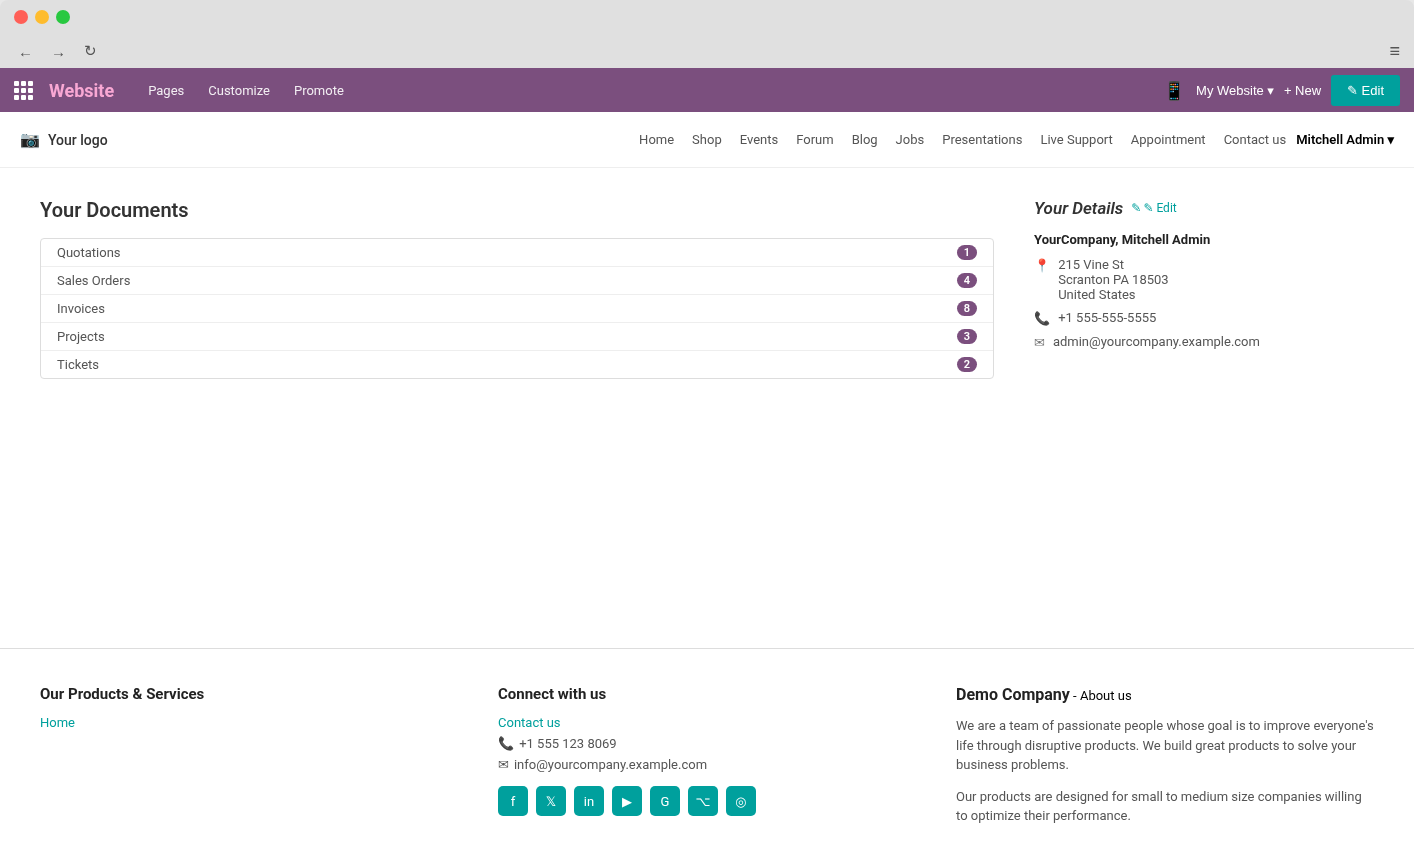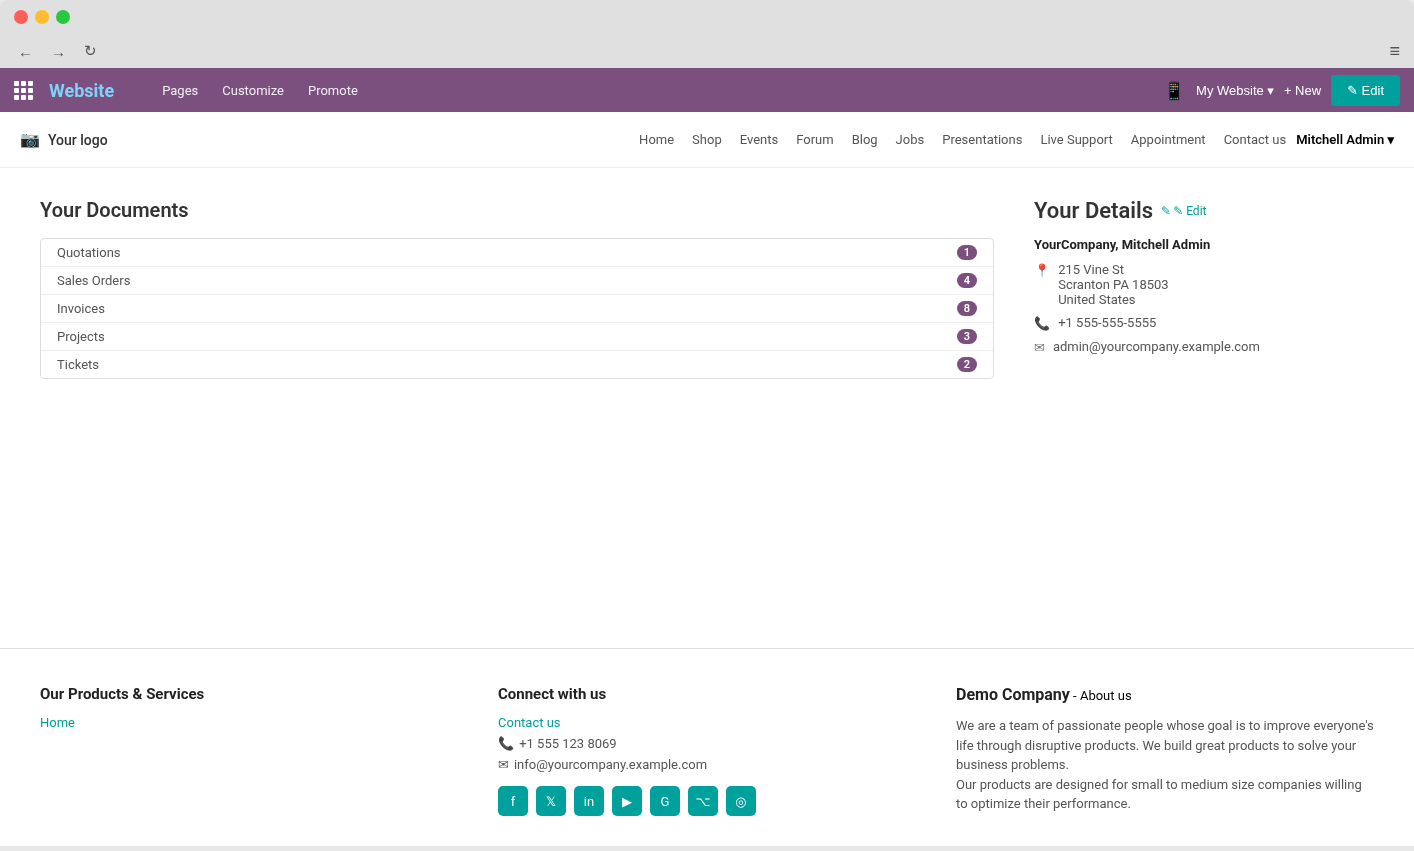--- a/index.html
+++ b/index.html
@@ -35,21 +35,21 @@
     .admin-bar {
       background: #7b4f7e;
       display: flex; align-items: center; padding: 0 14px; height: 44px;
     }
     .admin-bar-grid {
       display: flex; align-items: center; gap: 6px; margin-right: 16px;
     }
     .grid-icon { display: grid; grid-template-columns: repeat(3,5px); gap: 2px; }
     .grid-dot { width: 5px; height: 5px; background: white; border-radius: 1px; }
     .admin-bar-logo {
-      color: #7dd3fc; font-size: 18px; font-weight: 700; margin-right: 38px;
+      color: #f9a8d4; font-size: 18px; font-weight: 700; margin-right: 24px;
     }
     .admin-bar-nav { display: flex; gap: 4px; }
     .admin-bar-nav a {
       color: rgba(255,255,255,0.9); text-decoration: none; font-size: 13px; padding: 4px 10px; border-radius: 3px;
     }
     .admin-bar-right { margin-left: auto; display: flex; align-items: center; gap: 10px; }
     .mobile-icon { color: white; font-size: 18px; }
     .my-website-btn {
       color: white; font-size: 13px; background: none; border: none; cursor: pointer; display: flex; align-items: center; gap: 4px;
     }
@@ -87,21 +87,21 @@
       text-decoration: none; color: #555;
     }
     .doc-row:last-child { border-bottom: none; }
     .doc-badge {
       background: #7b4f7e; color: white; border-radius: 10px;
       padding: 1px 7px; font-size: 11px; font-weight: 600;
     }
 
     
     .details-header { display: flex; align-items: center; gap: 8px; margin-bottom: 14px; }
-    .details-title { font-size: 22px; font-weight: 600; color: #333; }
+    .details-title { font-size: 17px; font-weight: 600; color: #333; font-style: italic; }
     .edit-link { color: #00a09d; font-size: 12px; text-decoration: none; display: flex; align-items: center; gap: 2px; }
     .company-name { font-weight: 700; font-size: 13px; color: #222; margin-bottom: 10px; }
     .detail-row { display: flex; align-items: flex-start; gap: 8px; margin-bottom: 8px; color: #555; font-size: 13px; }
     .detail-icon { color: #777; font-size: 13px; margin-top: 1px; }
 
     
     .footer {
       background: white; padding: 36px 40px 30px; display: grid; grid-template-columns: 1fr 1fr 1fr; gap: 40px;
       border-top: 1px solid #ddd;
     }
@@ -268,16 +268,16 @@
       <a class="social-icon" href="#">◎</a>
     </div>
   </div>
 
   <div>
     <div style="margin-bottom:12px;">
       <span class="demo-company-title">Demo Company</span>
       <span> - </span>
       <a href="#" class="about-us-link">About us</a>
     </div>
-    <p class="about-text" style="">We are a team of passionate people whose goal is to improve everyone's life through disruptive products. We build great products to solve your business problems.</p>
+    <p class="about-text" style="margin-bottom:12px;">We are a team of passionate people whose goal is to improve everyone's life through disruptive products. We build great products to solve your business problems.</p>
     <p class="about-text">Our products are designed for small to medium size companies willing to optimize their performance.</p>
   </div>
 </div>
 
 </body></html>

